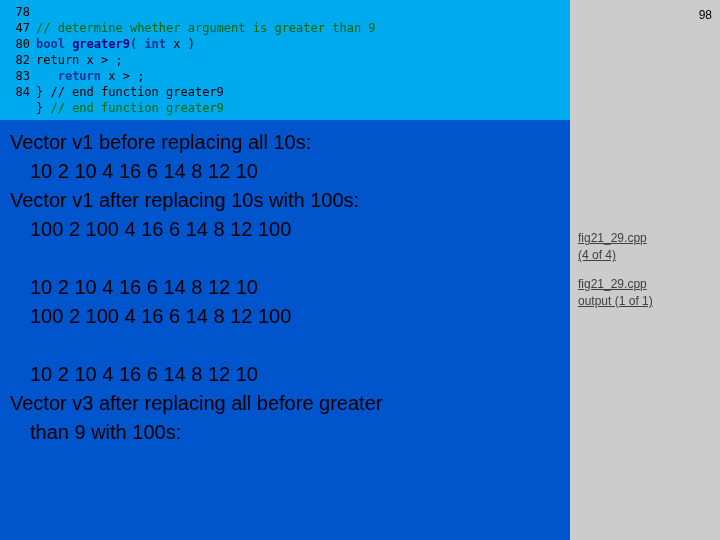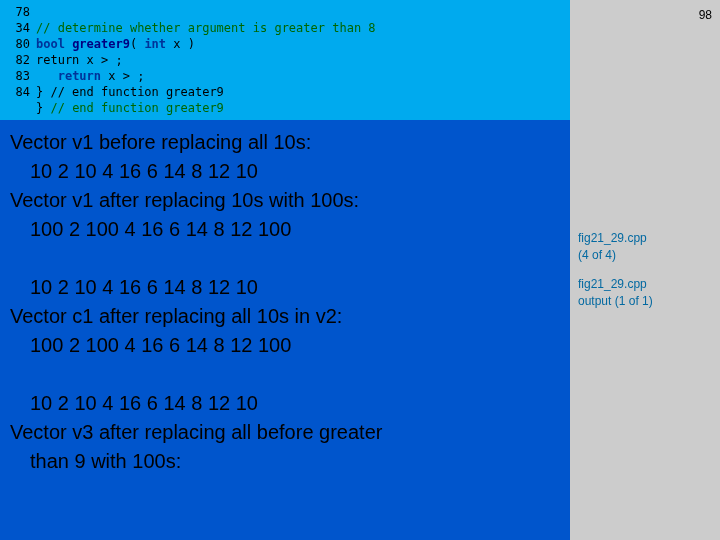--- a/index.html
+++ b/index.html
@@ -86,40 +86,41 @@
       background: #cccccc;
       display: flex;
       flex-direction: column;
       padding: 2px 8px;
       gap: 12px;
     }
 
     .file-label {
       font-family: Arial, sans-serif;
       font-size: 12px;
-      color: #0369a1;
+      color: #404040;
       line-height: 1.4;
+      text-decoration: underline;
     }
 
     .spacer { flex: 1; }
   </style>
 </head>
 <body>
 
 <div class="main-container">
   <div class="left-panel">
 
     <div class="code-section">
       <div class="code-line">
         <span class="line-num">78</span>
         <span class="code-content"></span>
       </div>
       <div class="code-line">
-        <span class="line-num">34</span>
-        <span class="code-content comment">// determine whether argument is greater than 8</span>
+        <span class="line-num">47</span>
+        <span class="code-content comment">// determine whether argument is greater than 9</span>
       </div>
       <div class="code-line">
         <span class="line-num">80</span>
         <span class="code-content">
           <span class="kw">bool</span> <span class="fn-name">greater9</span>( <span class="kw">int</span> x )
         </span>
       </div>
       <div class="code-line">
         <span class="line-num">82</span>
         <span class="code-content">   return x &gt; ;</span>
@@ -143,21 +144,20 @@
     </div>
 
     <div class="output-section">
       <div class="output-text">
         <p>Vector v1 before replacing all 10s:</p>
         <span class="indent">  10 2 10 4 16 6 14 8 12 10</span>
         <p>Vector v1 after replacing 10s with 100s:</p>
         <span class="indent">  100 2 100 4 16 6 14 8 12 100</span>
         <br>
         <span class="indent">  10 2 10 4 16 6 14 8 12 10</span>
-        <p>Vector c1 after replacing all 10s in v2:</p>
         <span class="indent">  100 2 100 4 16 6 14 8 12 100</span>
         <br>
         <span class="indent">  10 2 10 4 16 6 14 8 12 10</span>
         <p>Vector v3 after replacing all before greater</p>
         <span class="indent">  than 9 with 100s:</span>
       </div>
     </div>
   </div>
 
   <div class="right-panel">

